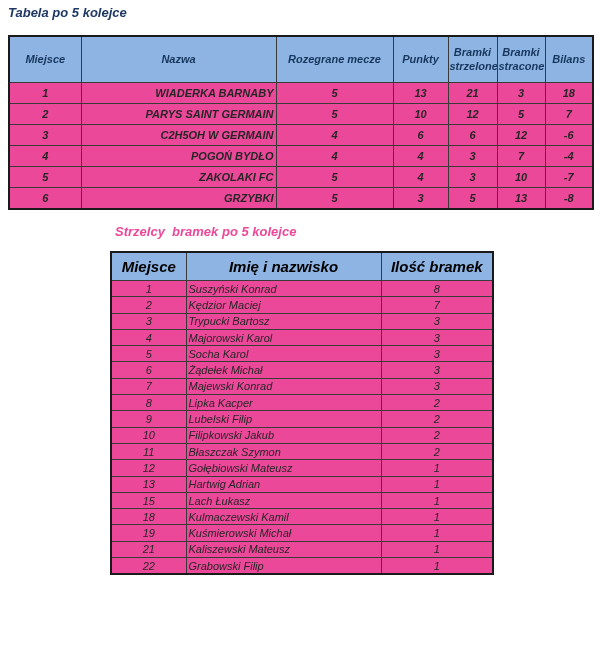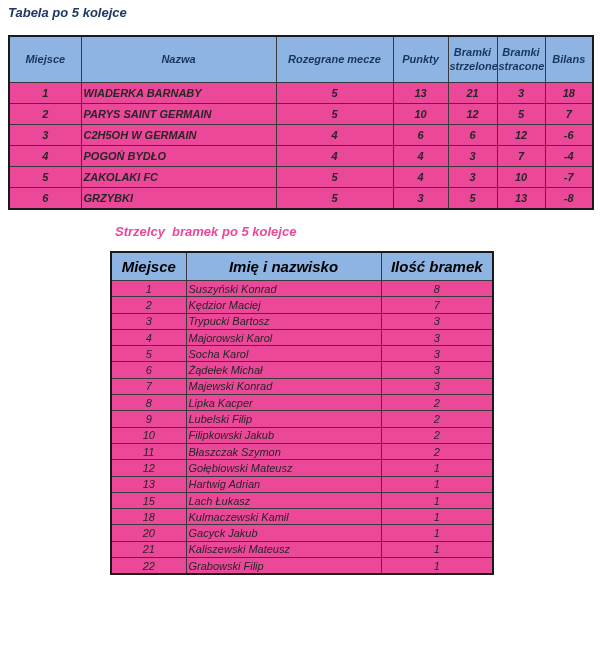--- a/index.html
+++ b/index.html
@@ -62,21 +62,21 @@
     white-space: normal;
     padding: 0 1px;
   }
   #league-table td {
     height: 20px;
     font-size: 11px;
     font-weight: bold;
     padding: 0 2px;
   }
   #league-table td:nth-child(2) {
-    text-align: left;
+    text-align: right;
   }
   
   #scorers-table {
     left: 110px;
     top: 251px;
     width: 382px;
     border: 2px solid #1a1a1a;
   }
   #scorers-table th {
     height: 27px;
@@ -267,22 +267,22 @@
           <td>15</td>
           <td>Lach Łukasz</td>
           <td>1</td>
         </tr>
         <tr>
           <td>18</td>
           <td>Kulmaczewski Kamil</td>
           <td>1</td>
         </tr>
         <tr>
-          <td>20</td>
-          <td>Gacyck Jakub</td>
+          <td>19</td>
+          <td>Kuśmierowski Michał</td>
           <td>1</td>
         </tr>
         <tr>
           <td>21</td>
           <td>Kaliszewski Mateusz</td>
           <td>1</td>
         </tr>
         <tr>
           <td>22</td>
           <td>Grabowski Filip</td>

